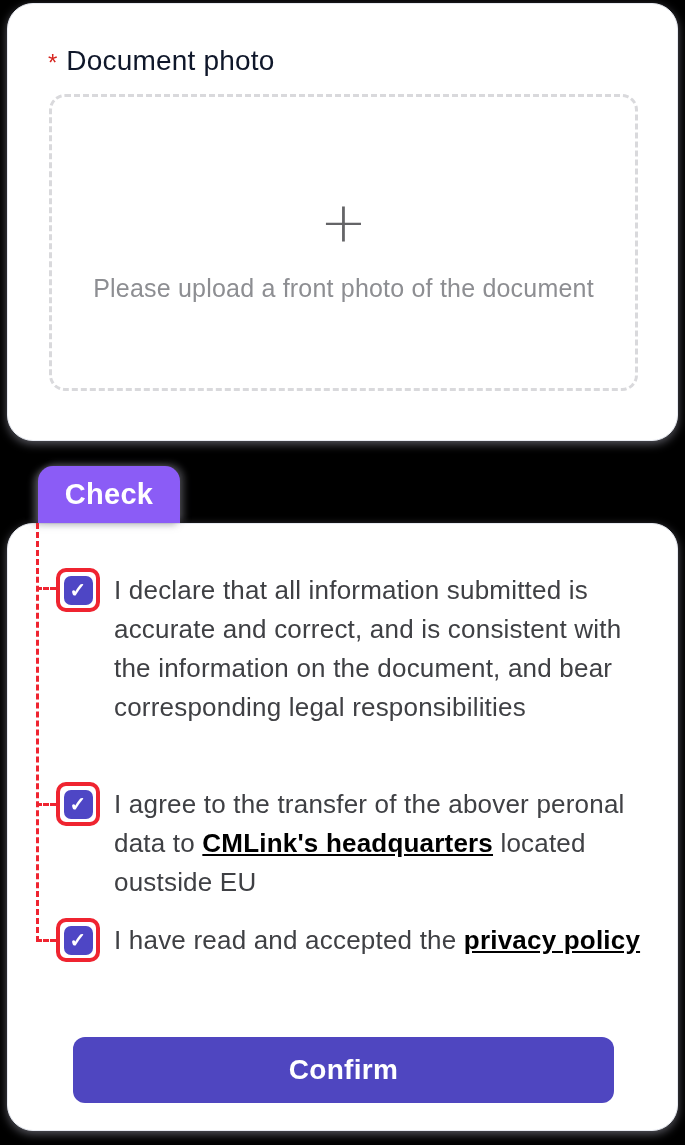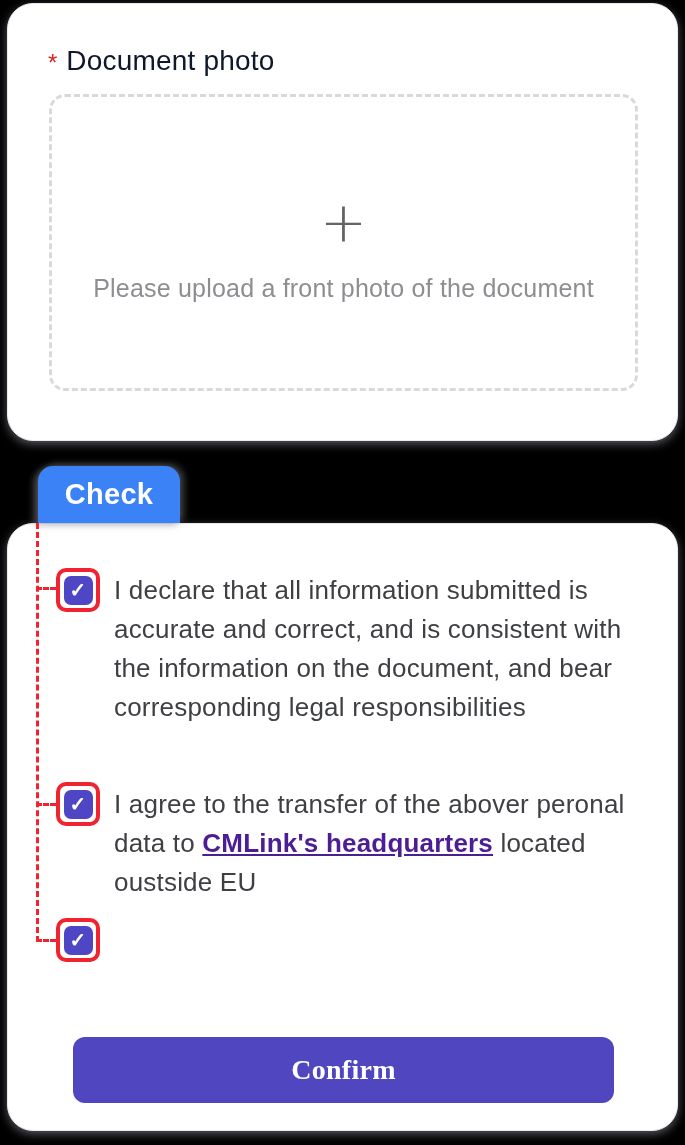--- a/index.html
+++ b/index.html
@@ -35,21 +35,21 @@
   .plus-icon{
     color:#646467; font-size:56px; font-weight:300; line-height:52px;
     font-family:"DejaVu Sans", sans-serif;
   }
   .upload-placeholder{
     margin-top:26px; color:#8d8e92; font-size:25px; letter-spacing:0.2px;
   }
   
   .check-badge{
     position:absolute; left:38px; top:466px; width:142px; height:57px;
-    background:#3b82f6; border-radius:15px 15px 0 0;
+    background:#8b5cf6; border-radius:15px 15px 0 0;
     display:flex; align-items:center; justify-content:center;
     color:#ffffff; font-size:29px; font-weight:bold; letter-spacing:0.3px;
     box-shadow:-4px 2px 7px rgba(140,140,150,0.55), 4px -2px 7px rgba(140,140,150,0.45);
     z-index:3;
   }
   .dotted-vline{
     position:absolute; left:36px; top:523px; height:419px; width:0;
     border-left:3px dashed #ef2430; z-index:4;
   }
   .dotted-hline{
@@ -75,27 +75,27 @@
     width:29px; height:29px; background:#4e46c5; border-radius:7px;
     display:flex; align-items:center; justify-content:center; cursor:pointer;
   }
   .checkmark{ color:#ffffff; font-size:20px; font-weight:bold; line-height:20px; }
   .row-text{
     flex:1; max-width:540px;
     color:#3f4044; font-size:26px; line-height:39px; letter-spacing:0.2px;
     margin-top:3px;
   }
   .inline-link{
-    color:#4c1d95; font-weight:bold; text-decoration:underline; cursor:pointer;
+    color:#000000; font-weight:bold; text-decoration:underline; cursor:pointer;
   }
   .confirm-button{
     position:absolute; left:65px; top:513px; width:541px; height:66px;
     background:#4f46c0; border:none; border-radius:12px;
     color:#ffffff; font-size:28px; font-weight:bold; letter-spacing:0.3px;
-    font-family:Liberation Serif, serif;
+    font-family:Liberation Sans, sans-serif;
     display:flex; align-items:center; justify-content:center; cursor:pointer;
   }
 </style>
 </head>
 <body>
 
 <div class="card card-document">
   <div class="doc-title-row">
     <span class="required-marker">*</span>
     <span class="doc-title">Document photo</span>
@@ -131,16 +131,17 @@
     </span>
     <span class="row-text"><span>I agree to the transfer of the abover peronal data to </span><a class="inline-link">CMLink's headquarters</a><span> located oustside EU</span></span>
   </div>
 
   <div class="consent-row row-3">
     <span class="checkbox-highlight">
       <span class="checkbox">
         <span class="checkmark">✓</span>
       </span>
     </span>
+    <span class="row-text"><span>I have read and accepted the </span><a class="inline-link">privacy policy</a></span>
   </div>
 
   <button class="confirm-button">Confirm</button>
 </div>
 
 </body></html>

